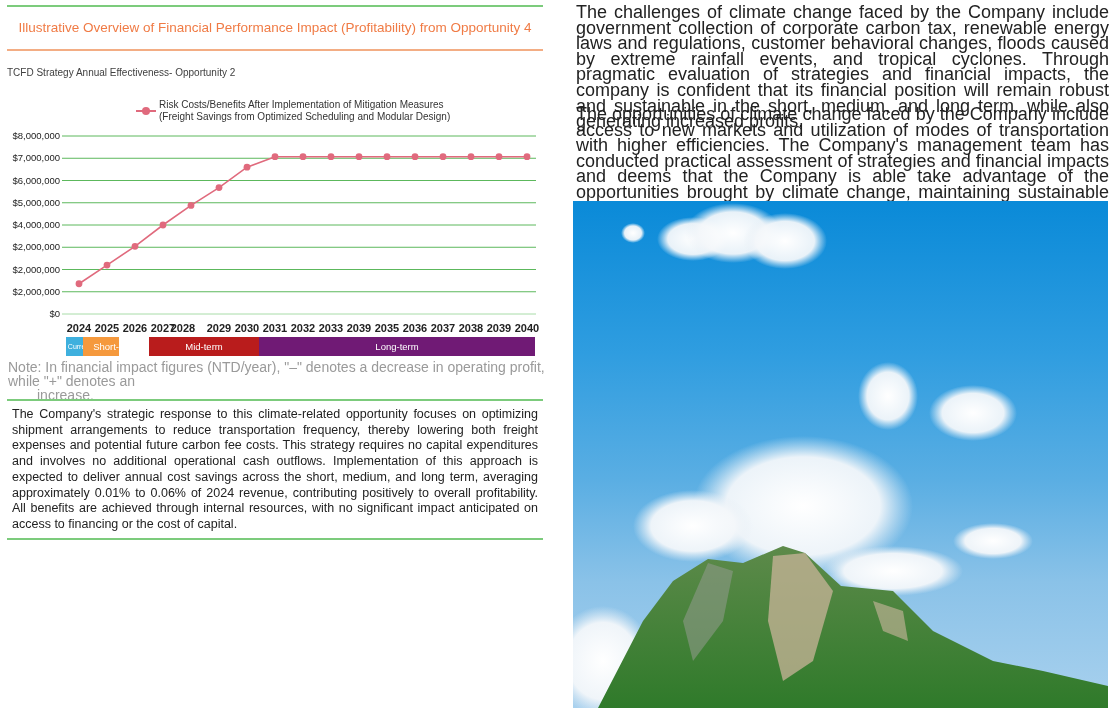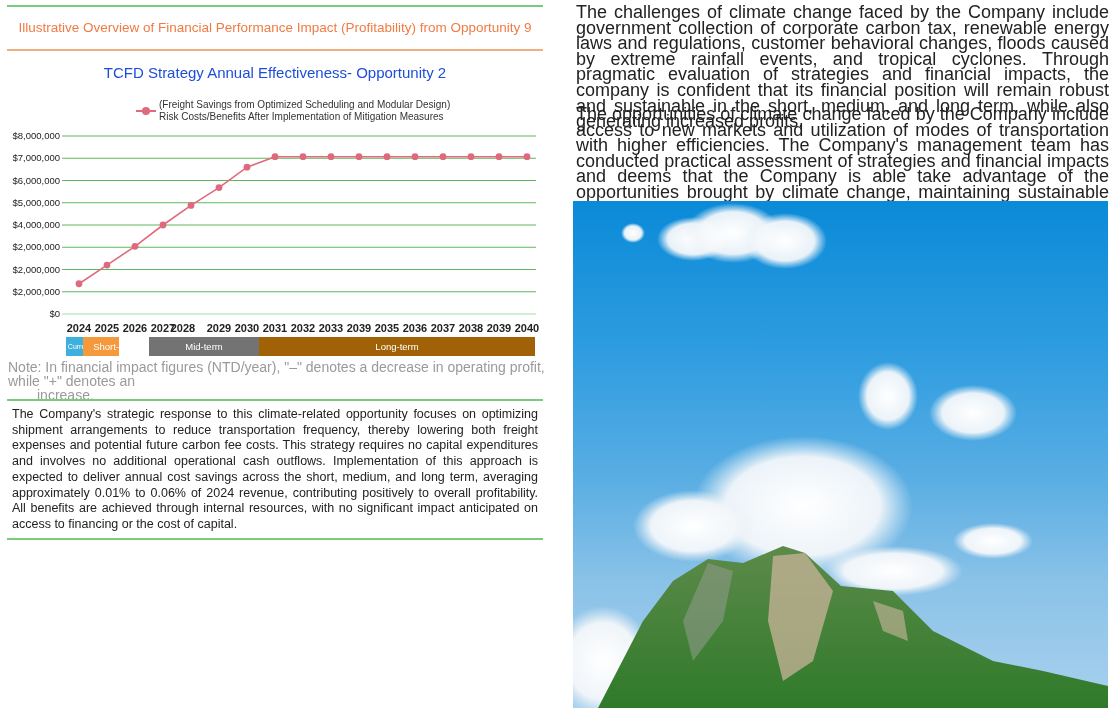--- a/index.html
+++ b/index.html
@@ -3,22 +3,22 @@
 <meta charset="utf-8">
 <style>
   html, body { margin: 0; padding: 0; background: #ffffff; }
   body { width: 1114px; height: 712px; position: relative; overflow: hidden;
          font-family: "Liberation Sans", sans-serif; color: #222; }
   .left { position: absolute; left: 0; top: 0; width: 545px; height: 712px; }
   .rule-green { position: absolute; left: 7px; width: 536px; height: 2px; background: #7ccb7c; }
   .rule-orange { position: absolute; left: 7px; width: 536px; height: 2px; background: #f3ad84; }
   .section-title { position: absolute; left: 7px; top: 18px; width: 536px; text-align: center;
         color: #f07b45; font-size: 13.5px; line-height: 20px; }
-  .chart-title { position: absolute; left: 7px; top: 64px; width: 536px; text-align: center;
-        color: #1d4ed8; font-size: 15px; line-height: 18px; }
+  .chart-title { position: absolute; left: 7px; top: 64px; width: 536px; 
+        color: #404040; font-size: 10px; line-height: 18px; }
   .legend { position: absolute; left: 136px; top: 99px; display: flex; align-items: center; }
   .legend-marker { width: 20px; height: 10px; position: relative; margin-right: 3px; }
   .legend-marker .ln { position: absolute; left: 0; top: 4px; width: 20px; height: 2px; background: #e06a7d; }
   .legend-marker .dt { position: absolute; left: 6px; top: 1px; width: 8px; height: 8px; border-radius: 50%; background: #e06a7d; }
   .legend-text { font-size: 10px; line-height: 12px; color: #333; }
   .ytick { position: absolute; left: 4px; width: 56px; text-align: right; font-size: 9.5px; color: #222; line-height: 12px; }
   .chart-svg { position: absolute; left: 0; top: 0; }
   .year { position: absolute; top: 322px; font-size: 11px; color: #222; width: 28px; text-align: center; font-weight: bold; line-height: 12px;}
   .band { position: absolute; top: 337px; height: 19px; color: #fff; font-size: 9.5px; text-align: center; line-height: 19px; }
   .note { position: absolute; left: 8px; top: 360px; width: 540px; font-size: 14px; color: #9a9a9a; line-height: 14px; }
@@ -26,32 +26,32 @@
   .body-text { position: absolute; left: 12px; top: 407px; width: 526px; font-size: 12.5px; line-height: 15.7px; color: #222; text-align: justify; }
   .right-text { position: absolute; left: 576px; width: 533px; font-size: 18px; line-height: 15.6px; color: #222; text-align: justify; }
   .photo { position: absolute; left: 573px; top: 201px; width: 535px; height: 507px; overflow: hidden;
            background: linear-gradient(180deg, #0a8ad8 0%, #2f9de0 30%, #5aaee3 55%, #8ac2e8 75%, #a9d1ee 100%); }
 </style>
 </head>
 <body>
 
 <div class="left">
   <div class="rule-green" style="top:5px"></div>
-  <div class="section-title">Illustrative Overview of Financial Performance Impact (Profitability) from Opportunity 9</div>
+  <div class="section-title">Illustrative Overview of Financial Performance Impact (Profitability) from Opportunity 4</div>
   <div class="rule-orange" style="top:49px"></div>
   <div class="chart-title">TCFD Strategy Annual Effectiveness- Opportunity 2</div>
 
   <div class="legend">
     <div class="legend-marker">
         <div class="ln"></div>
         <div class="dt"></div>
       </div>
     <div class="legend-text">
+      <div>Risk Costs/Benefits After Implementation of Mitigation Measures</div>
       <div>(Freight Savings from Optimized Scheduling and Modular Design)</div>
-      <div>Risk Costs/Benefits After Implementation of Mitigation Measures</div>
     </div>
   </div>
 
   <div id="yticks">
       <div class="ytick" style="top: 308px;">$0</div>
       <div class="ytick" style="top: 285.75px;">$2,000,000</div>
       <div class="ytick" style="top: 263.5px;">$2,000,000</div>
       <div class="ytick" style="top: 241.25px;">$2,000,000</div>
       <div class="ytick" style="top: 219px;">$4,000,000</div>
       <div class="ytick" style="top: 196.75px;">$5,000,000</div>
@@ -103,22 +103,22 @@
       <div class="year" style="left: 373px;">2035</div>
       <div class="year" style="left: 401px;">2036</div>
       <div class="year" style="left: 429px;">2037</div>
       <div class="year" style="left: 457px;">2038</div>
       <div class="year" style="left: 485px;">2039</div>
       <div class="year" style="left: 513px;">2040</div>
     </div>
   <div id="bands">
       <div class="band" style="left: 66px; width: 27px; background: rgb(62, 176, 222); font-size: 7px;">Current</div>
       <div class="band" style="left: 83px; width: 36px; background: rgb(245, 153, 61); text-align: right;">Short-term</div>
-      <div class="band" style="left: 149px; width: 110px; background: #737373;">Mid-term</div>
-      <div class="band" style="left: 259px; width: 276px; background: #a16207;">Long-term</div>
+      <div class="band" style="left: 149px; width: 110px; background: #b91c1c;">Mid-term</div>
+      <div class="band" style="left: 259px; width: 276px; background: #701a75;">Long-term</div>
     </div>
 
   <div class="note">
     <span>Note: In financial impact figures (NTD/year), "–" denotes a decrease in operating profit, while "+" denotes an</span>
     <span class="indent">increase.</span>
   </div>
   <div class="rule-green" style="top:399px"></div>
   <div class="body-text">The Company's strategic response to this climate-related opportunity focuses on optimizing shipment arrangements to reduce transportation frequency, thereby lowering both freight expenses and potential future carbon fee costs. This strategy requires no capital expenditures and involves no additional operational cash outflows. Implementation of this approach is expected to deliver annual cost savings across the short, medium, and long term, averaging approximately 0.01% to 0.06% of 2024 revenue, contributing positively to overall profitability. All benefits are achieved through internal resources, with no significant impact anticipated on access to financing or the cost of capital.</div>
   <div class="rule-green" style="top:538px"></div>
 </div>

